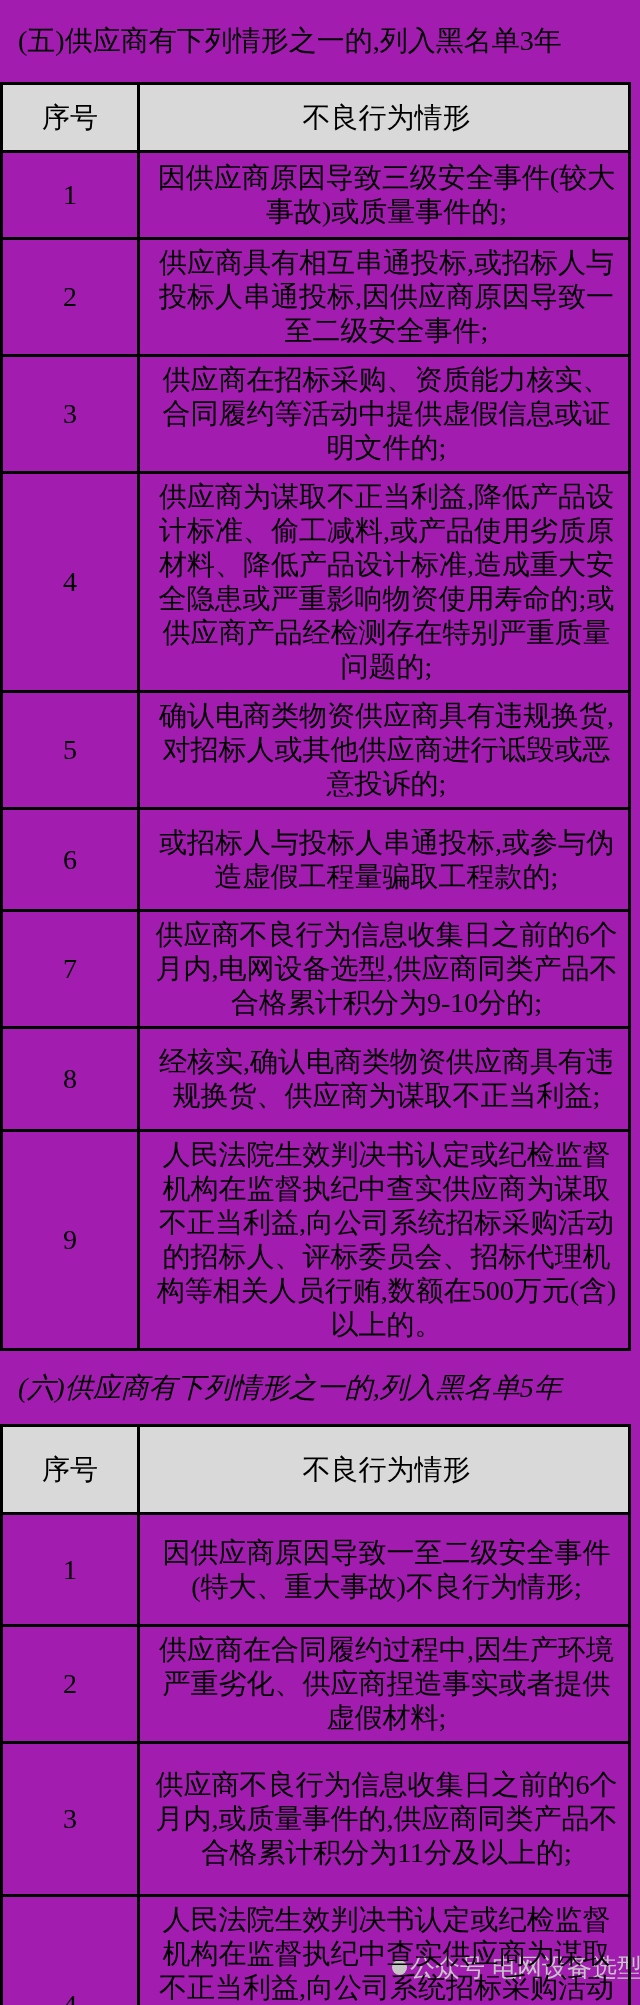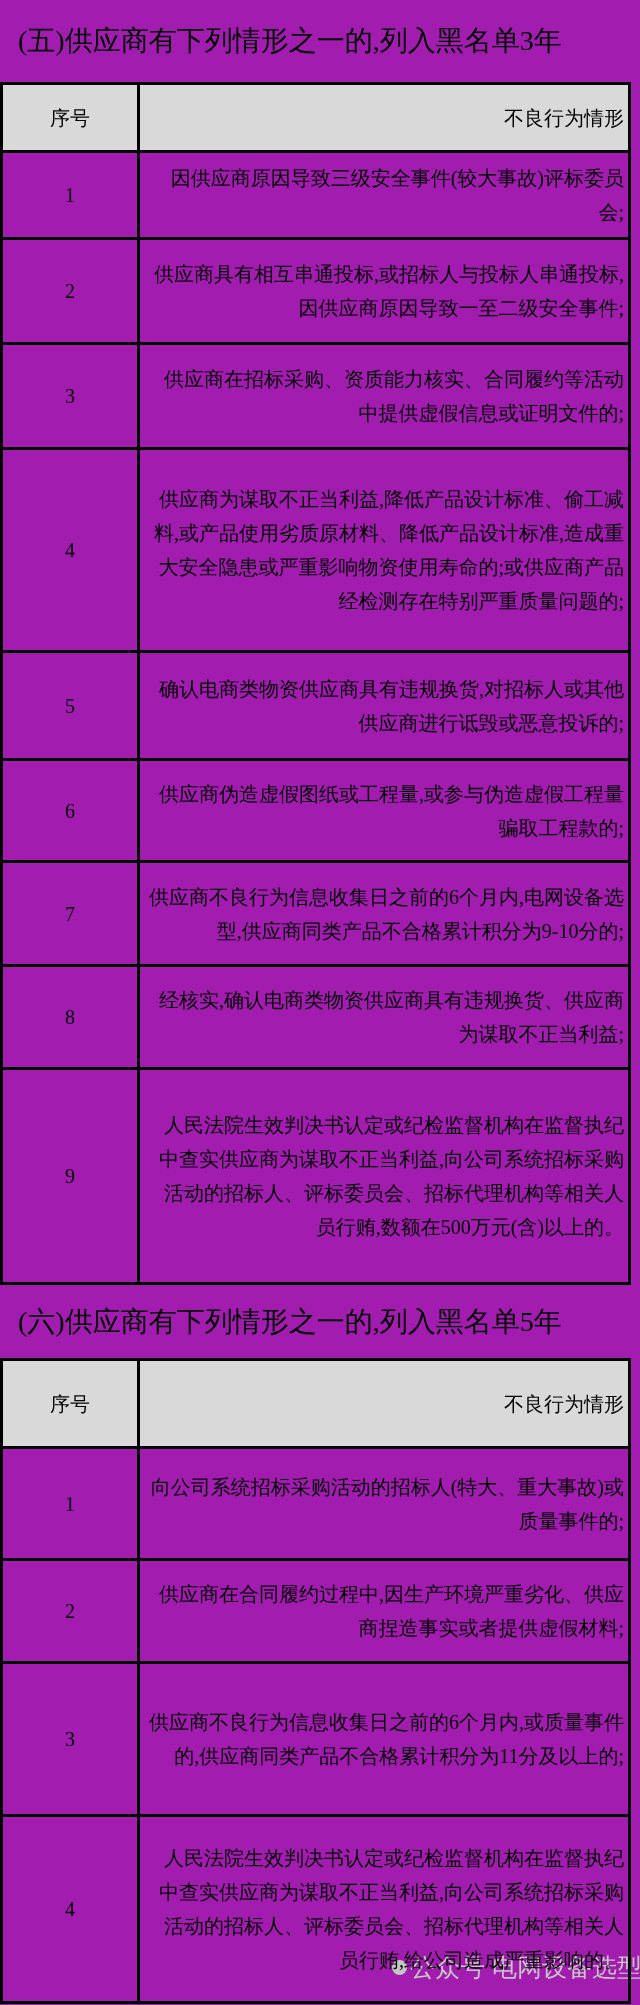--- a/index.html
+++ b/index.html
@@ -2,28 +2,28 @@
 <html><head>
 <meta charset="utf-8">
 <style>
   html,body{margin:0;padding:0;background:#ffffff;}
   body{width:640px;font-family:"Liberation Serif","DejaVu Serif",serif;color:#000;}
   .page{position:relative;width:640px;height:2005px;background:#a21caf;overflow:hidden;}
 
   .heading{display:flex;align-items:center;padding-left:18px;font-size:28px;
            letter-spacing:0px;position:relative;z-index:1;}
   .heading.h1{height:82px;}
-  .heading.h2{height:73px;}
+  .heading.h2{height:73px;font-style:italic;}
 
   table.blk{border-collapse:collapse;width:631px;table-layout:fixed;
             position:relative;z-index:1;background:transparent;}
-  table.blk td{border:3px solid #000;font-size:20px;line-height:34px;
+  table.blk td{border:3px solid #000;font-size:28px;line-height:34px;
                vertical-align:middle;background:transparent;}
   td.c1{width:134px;text-align:center;padding:0;}
-  td.c2{padding:6px 4px 6px 9px;text-align:right;word-break:break-all;}
+  td.c2{padding:6px 4px 6px 9px;text-align:center;word-break:break-all;}
   tr.hdr td{background:#d9d9d9;}
 
   .watermark{position:absolute;left:392px;top:1951px;z-index:0;display:flex;
              align-items:center;gap:3px;color:#c6c6c6;font-size:25px;
              font-family:"Liberation Sans","DejaVu Sans",sans-serif;white-space:nowrap;}
   .wm-dot{width:15px;height:15px;border-radius:50%;background:#c6c6c6;
           display:inline-block;flex:none;}
 </style>
 </head>
 <body>
@@ -33,41 +33,41 @@
   <div class="heading h1">(五)供应商有下列情形之一的,列入黑名单3年</div>
 
   <table class="blk">
     <tbody>
         <tr class="hdr" style="height:68px">
       <td class="c1">序号</td>
       <td class="c2">不良行为情形</td>
     </tr>
     <tr style="height:87px">
       <td class="c1">1</td>
-      <td class="c2">因供应商原因导致三级安全事件(较大事故)评标委员会;</td>
+      <td class="c2">因供应商原因导致三级安全事件(较大事故)或质量事件的;</td>
     </tr>
     <tr style="height:105px">
       <td class="c1">2</td>
       <td class="c2">供应商具有相互串通投标,或招标人与投标人串通投标,因供应商原因导致一至二级安全事件;</td>
     </tr>
     <tr style="height:105px">
       <td class="c1">3</td>
       <td class="c2">供应商在招标采购、资质能力核实、合同履约等活动中提供虚假信息或证明文件的;</td>
     </tr>
     <tr style="height:203px">
       <td class="c1">4</td>
       <td class="c2">供应商为谋取不正当利益,降低产品设计标准、偷工减料,或产品使用劣质原材料、降低产品设计标准,造成重大安全隐患或严重影响物资使用寿命的;或供应商产品经检测存在特别严重质量问题的;</td>
     </tr>
     <tr style="height:108px">
       <td class="c1">5</td>
       <td class="c2">确认电商类物资供应商具有违规换货,对招标人或其他供应商进行诋毁或恶意投诉的;</td>
     </tr>
     <tr style="height:102px">
       <td class="c1">6</td>
-      <td class="c2">供应商伪造虚假图纸或工程量,或参与伪造虚假工程量骗取工程款的;</td>
+      <td class="c2">或招标人与投标人串通投标,或参与伪造虚假工程量骗取工程款的;</td>
     </tr>
     <tr style="height:104px">
       <td class="c1">7</td>
       <td class="c2">供应商不良行为信息收集日之前的6个月内,电网设备选型,供应商同类产品不合格累计积分为9-10分的;</td>
     </tr>
     <tr style="height:103px">
       <td class="c1">8</td>
       <td class="c2">经核实,确认电商类物资供应商具有违规换货、供应商为谋取不正当利益;</td>
     </tr>
     <tr style="height:215px">
@@ -80,21 +80,21 @@
   <div class="heading h2">(六)供应商有下列情形之一的,列入黑名单5年</div>
 
   <table class="blk">
     <tbody>
         <tr class="hdr" style="height:88px">
       <td class="c1">序号</td>
       <td class="c2">不良行为情形</td>
     </tr>
     <tr style="height:112px">
       <td class="c1">1</td>
-      <td class="c2">向公司系统招标采购活动的招标人(特大、重大事故)或质量事件的;</td>
+      <td class="c2">因供应商原因导致一至二级安全事件(特大、重大事故)不良行为情形;</td>
     </tr>
     <tr style="height:103px">
       <td class="c1">2</td>
       <td class="c2">供应商在合同履约过程中,因生产环境严重劣化、供应商捏造事实或者提供虚假材料;</td>
     </tr>
     <tr style="height:153px">
       <td class="c1">3</td>
       <td class="c2">供应商不良行为信息收集日之前的6个月内,或质量事件的,供应商同类产品不合格累计积分为11分及以上的;</td>
     </tr>
     <tr style="height:187px">

